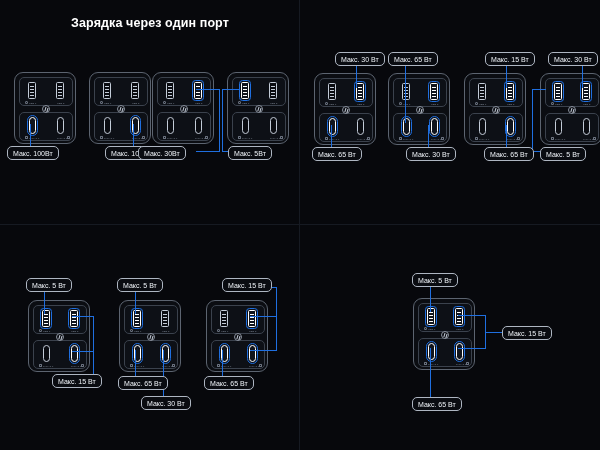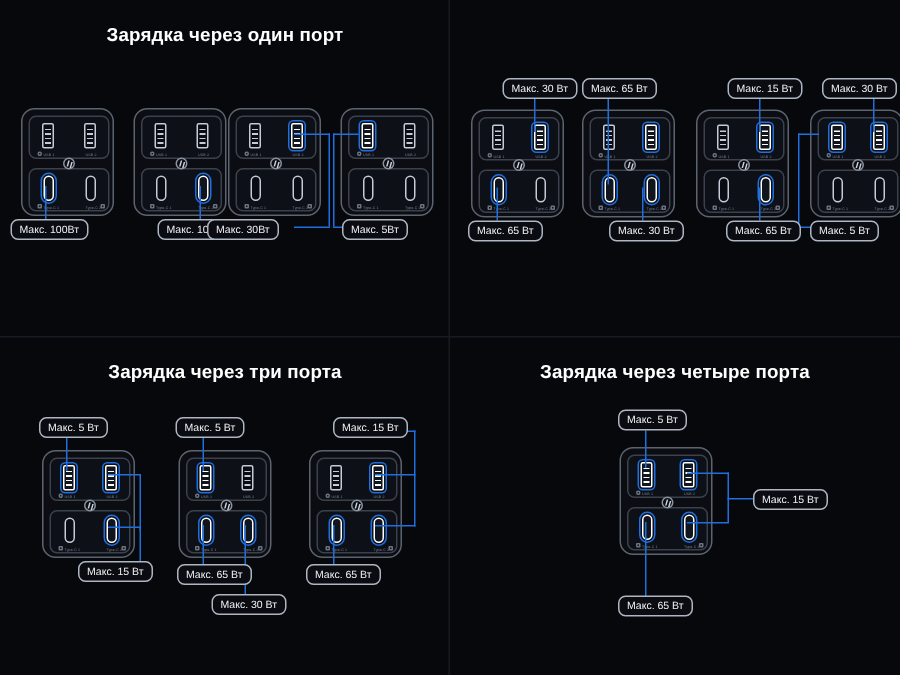--- a/index.html
+++ b/index.html
@@ -415,21 +415,20 @@
     </div>
     <div class="wire v" style="left:282px; top:66px; height:22px;"></div>
     <div class="label" style="left:248px; top:52px;">Макс. 30 Вт</div>
     <div class="wire h" style="left:232px; top:89px; width:14px;"></div>
     <div class="wire v" style="left:232px; top:89px; height:62px;"></div>
     <div class="wire h" style="left:232px; top:151px; width:10px;"></div>
     <div class="label" style="left:240px; top:147px;">Макс. 5 Вт</div>
   </div>
 
   <div class="quadrant q-bl">
-    <div class="q-title">Зарядка через три порта</div>
 
     <div class="device" style="left:28px; top:75px;">
       <div class="dev-inner">
         <div class="port-row row-top">
           <div class="usba p1 active">
               <div class="pins"></div>
             </div>
           <div class="usba p2 active">
               <div class="pins"></div>
             </div>
@@ -515,21 +514,20 @@
     <div class="wire h" style="left:250px; top:91px; width:27px;"></div>
     <div class="wire v" style="left:276px; top:62px; height:64px;"></div>
     <div class="wire h" style="left:250px; top:125px; width:27px;"></div>
     <div class="wire h" style="left:253px; top:62px; width:24px;"></div>
     <div class="label" style="left:222px; top:53px;">Макс. 15 Вт</div>
     <div class="wire v" style="left:222px; top:125px; height:26px;"></div>
     <div class="label" style="left:204px; top:151px;">Макс. 65 Вт</div>
   </div>
 
   <div class="quadrant q-br">
-    <div class="q-title">Зарядка через четыре порта</div>
 
     <div class="device" style="left:113px; top:73px;">
       <div class="dev-inner">
         <div class="port-row row-top">
           <div class="usba p1 active">
               <div class="pins"></div>
             </div>
           <div class="usba p2 active">
               <div class="pins"></div>
             </div>

